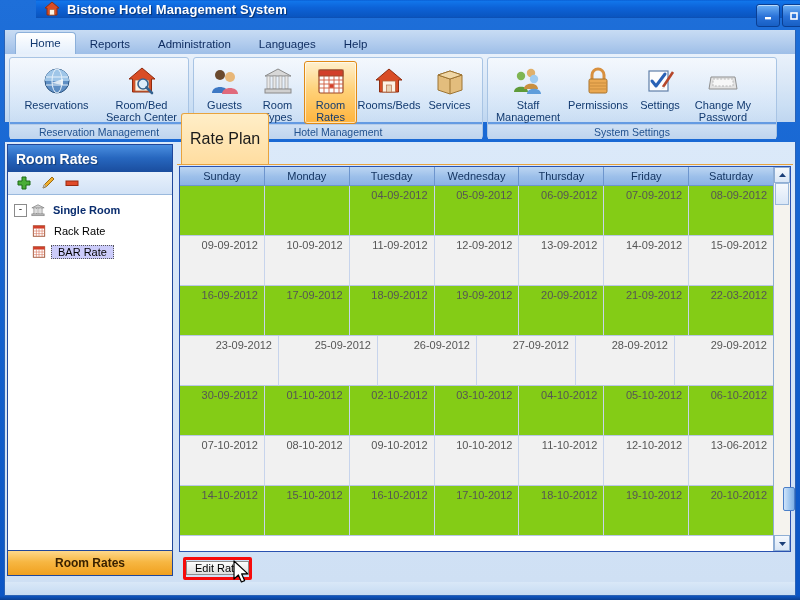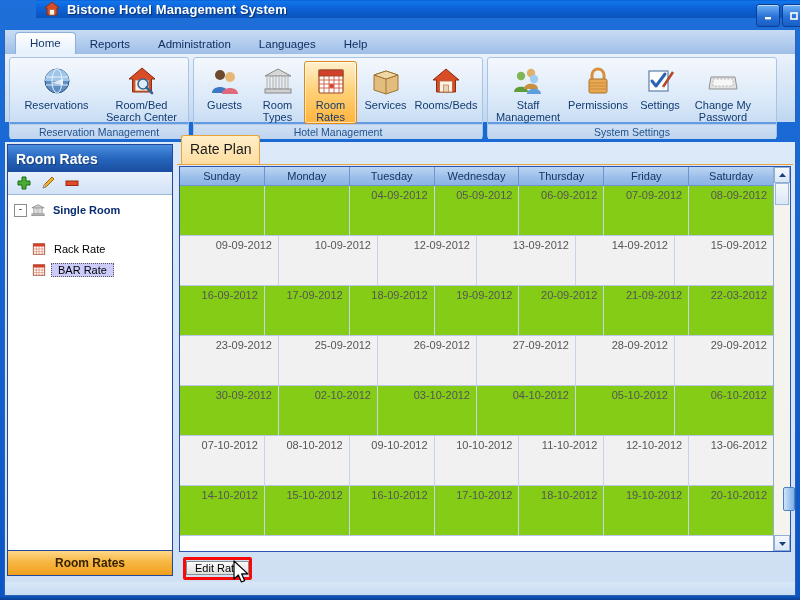--- a/index.html
+++ b/index.html
@@ -155,21 +155,21 @@
     box-sizing: border-box; cursor: pointer;
   }
 
   
   .rpanel { position: absolute; left: 172px; top: 2px; width: 616px; height: 432px; }
   .tabstrip {
     height: 20px; display: flex; align-items: flex-end; padding-left: 4px;
     border-bottom: 1px solid #e8a33d;
   }
   .ptab {
-    height: 18px; line-height: 17px; padding: 5px 8px; font-size: 14px;
+    height: 18px; line-height: 17px; padding: 16px 8px; font-size: 16px;
     background: linear-gradient(180deg,#ffeec8 0%, #ffdda0 100%);
     border: 1px solid #e8a33d; border-bottom: none;
     border-top-left-radius: 3px; border-top-right-radius: 3px;
     color: #1a1a1a; cursor: pointer;
   }
   .gridwrap {
     position: absolute; left: 2px; top: 22px; width: 612px; height: 386px;
     border: 1px solid #2a52b0; background: #fff; box-sizing: border-box;
     display: flex;
   }
@@ -355,40 +355,40 @@
                 <path d="M9 11 V28 M14 11 V28 M19 11 V28 M24 11 V28"></path>
               </g>
               <rect x="14.5" y="19.2" width="4.2" height="3.6" fill="#d23f2a"></rect>
             </svg>
           </span>
           <span class="lbl">
             <span>Room</span><br>
             <span>Rates</span>
           </span>
         </div>
+        <div class="ritem" style="width:64px">
+          <span class="ico">
+            <svg width="32" height="32" viewBox="0 0 32 32">
+              <path d="M16 4 L29 15 L25.5 15 L25.5 27 L6.5 27 L6.5 15 L3 15 Z" fill="#d94d26" stroke="#8e2c0f" stroke-width="1"></path>
+              <rect x="9.5" y="16" width="13" height="11" fill="#fdf2e4" stroke="#b06038" stroke-width="0.8"></rect>
+              <rect x="13.5" y="20" width="5" height="7" fill="#e8d3b6" stroke="#b06038" stroke-width="0.6"></rect>
+            </svg>
+          </span>
+          <span class="lbl">Rooms/Beds</span>
+        </div>
         <div class="ritem" style="width:58px">
           <span class="ico">
             <svg width="32" height="32" viewBox="0 0 32 32">
               <path d="M4 10 L16 6 L28 10 L28 25 L16 29 L4 25 Z" fill="#e3bd7d" stroke="#9d7433" stroke-width="1"></path>
               <path d="M4 10 L16 14 L28 10" fill="none" stroke="#9d7433" stroke-width="1"></path>
               <path d="M16 14 L16 29" stroke="#9d7433" stroke-width="1"></path>
               <path d="M4 10 L16 6 L28 10 L16 14 Z" fill="#f0d7a6" stroke="#9d7433" stroke-width="1"></path>
             </svg>
           </span>
           <span class="lbl">Services</span>
-        </div>
-        <div class="ritem" style="width:64px">
-          <span class="ico">
-            <svg width="32" height="32" viewBox="0 0 32 32">
-              <path d="M16 4 L29 15 L25.5 15 L25.5 27 L6.5 27 L6.5 15 L3 15 Z" fill="#d94d26" stroke="#8e2c0f" stroke-width="1"></path>
-              <rect x="9.5" y="16" width="13" height="11" fill="#fdf2e4" stroke="#b06038" stroke-width="0.8"></rect>
-              <rect x="13.5" y="20" width="5" height="7" fill="#e8d3b6" stroke="#b06038" stroke-width="0.6"></rect>
-            </svg>
-          </span>
-          <span class="lbl">Rooms/Beds</span>
         </div>
       </div>
       <div class="rgroup-label">Hotel Management</div>
     </div>
 
     <div class="rgroup" style="width:290px">
       <div class="rgroup-items">
         <div class="ritem" style="width:72px">
           <span class="ico">
             <svg width="32" height="32" viewBox="0 0 32 32">
@@ -477,21 +477,21 @@
               <rect x="2.5" y="6" width="1.7" height="6.5" fill="#e6e6e6" stroke="#9a9a9a" stroke-width="0.5"></rect>
               <rect x="5.6" y="6" width="1.7" height="6.5" fill="#e6e6e6" stroke="#9a9a9a" stroke-width="0.5"></rect>
               <rect x="8.7" y="6" width="1.7" height="6.5" fill="#e6e6e6" stroke="#9a9a9a" stroke-width="0.5"></rect>
               <rect x="11.8" y="6" width="1.7" height="6.5" fill="#e6e6e6" stroke="#9a9a9a" stroke-width="0.5"></rect>
               <rect x="1" y="12.5" width="14" height="2" fill="#c6c6c6" stroke="#808080" stroke-width="0.8"></rect>
             </svg>
           </span>
           <span class="tlabel">Single Room</span>
         </div>
 
-        <div class="tchild" style="margin-top:20px">
+        <div class="tchild" style="margin-top:2px">
           <span class="tico">
             <svg width="14" height="14" viewBox="0 0 16 16">
               <rect x="1.5" y="2" width="13" height="12" fill="#fff" stroke="#9a4a2a" stroke-width="1"></rect>
               <rect x="1.5" y="2" width="13" height="3.2" fill="#d23f2a"></rect>
               <g stroke="#d8755c" stroke-width="0.7">
                   <path d="M1.5 8 H14.5 M1.5 11 H14.5 M5 5.2 V14 M8 5.2 V14 M11.5 5.2 V14"></path>
                 </g>
             </svg>
           </span>
           <span class="tlabel">Rack Rate</span>
@@ -536,20 +536,21 @@
             <div class="gc"></div>
             <div class="gc">04-09-2012</div>
             <div class="gc">05-09-2012</div>
             <div class="gc">06-09-2012</div>
             <div class="gc">07-09-2012</div>
             <div class="gc">08-09-2012</div>
           </div>
           <div class="grow odd">
             <div class="gc">09-09-2012</div>
             <div class="gc">10-09-2012</div>
+            <div class="gc">11-09-2012</div>
             <div class="gc">12-09-2012</div>
             <div class="gc">13-09-2012</div>
             <div class="gc">14-09-2012</div>
             <div class="gc">15-09-2012</div>
           </div>
           <div class="grow even">
             <div class="gc">16-09-2012</div>
             <div class="gc">17-09-2012</div>
             <div class="gc">18-09-2012</div>
             <div class="gc">19-09-2012</div>
@@ -560,20 +561,21 @@
           <div class="grow odd">
             <div class="gc">23-09-2012</div>
             <div class="gc">25-09-2012</div>
             <div class="gc">26-09-2012</div>
             <div class="gc">27-09-2012</div>
             <div class="gc">28-09-2012</div>
             <div class="gc">29-09-2012</div>
           </div>
           <div class="grow even">
             <div class="gc">30-09-2012</div>
+            <div class="gc">01-10-2012</div>
             <div class="gc">02-10-2012</div>
             <div class="gc">03-10-2012</div>
             <div class="gc">04-10-2012</div>
             <div class="gc">05-10-2012</div>
             <div class="gc">06-10-2012</div>
           </div>
           <div class="grow odd">
             <div class="gc">07-10-2012</div>
             <div class="gc">08-10-2012</div>
             <div class="gc">09-10-2012</div>

